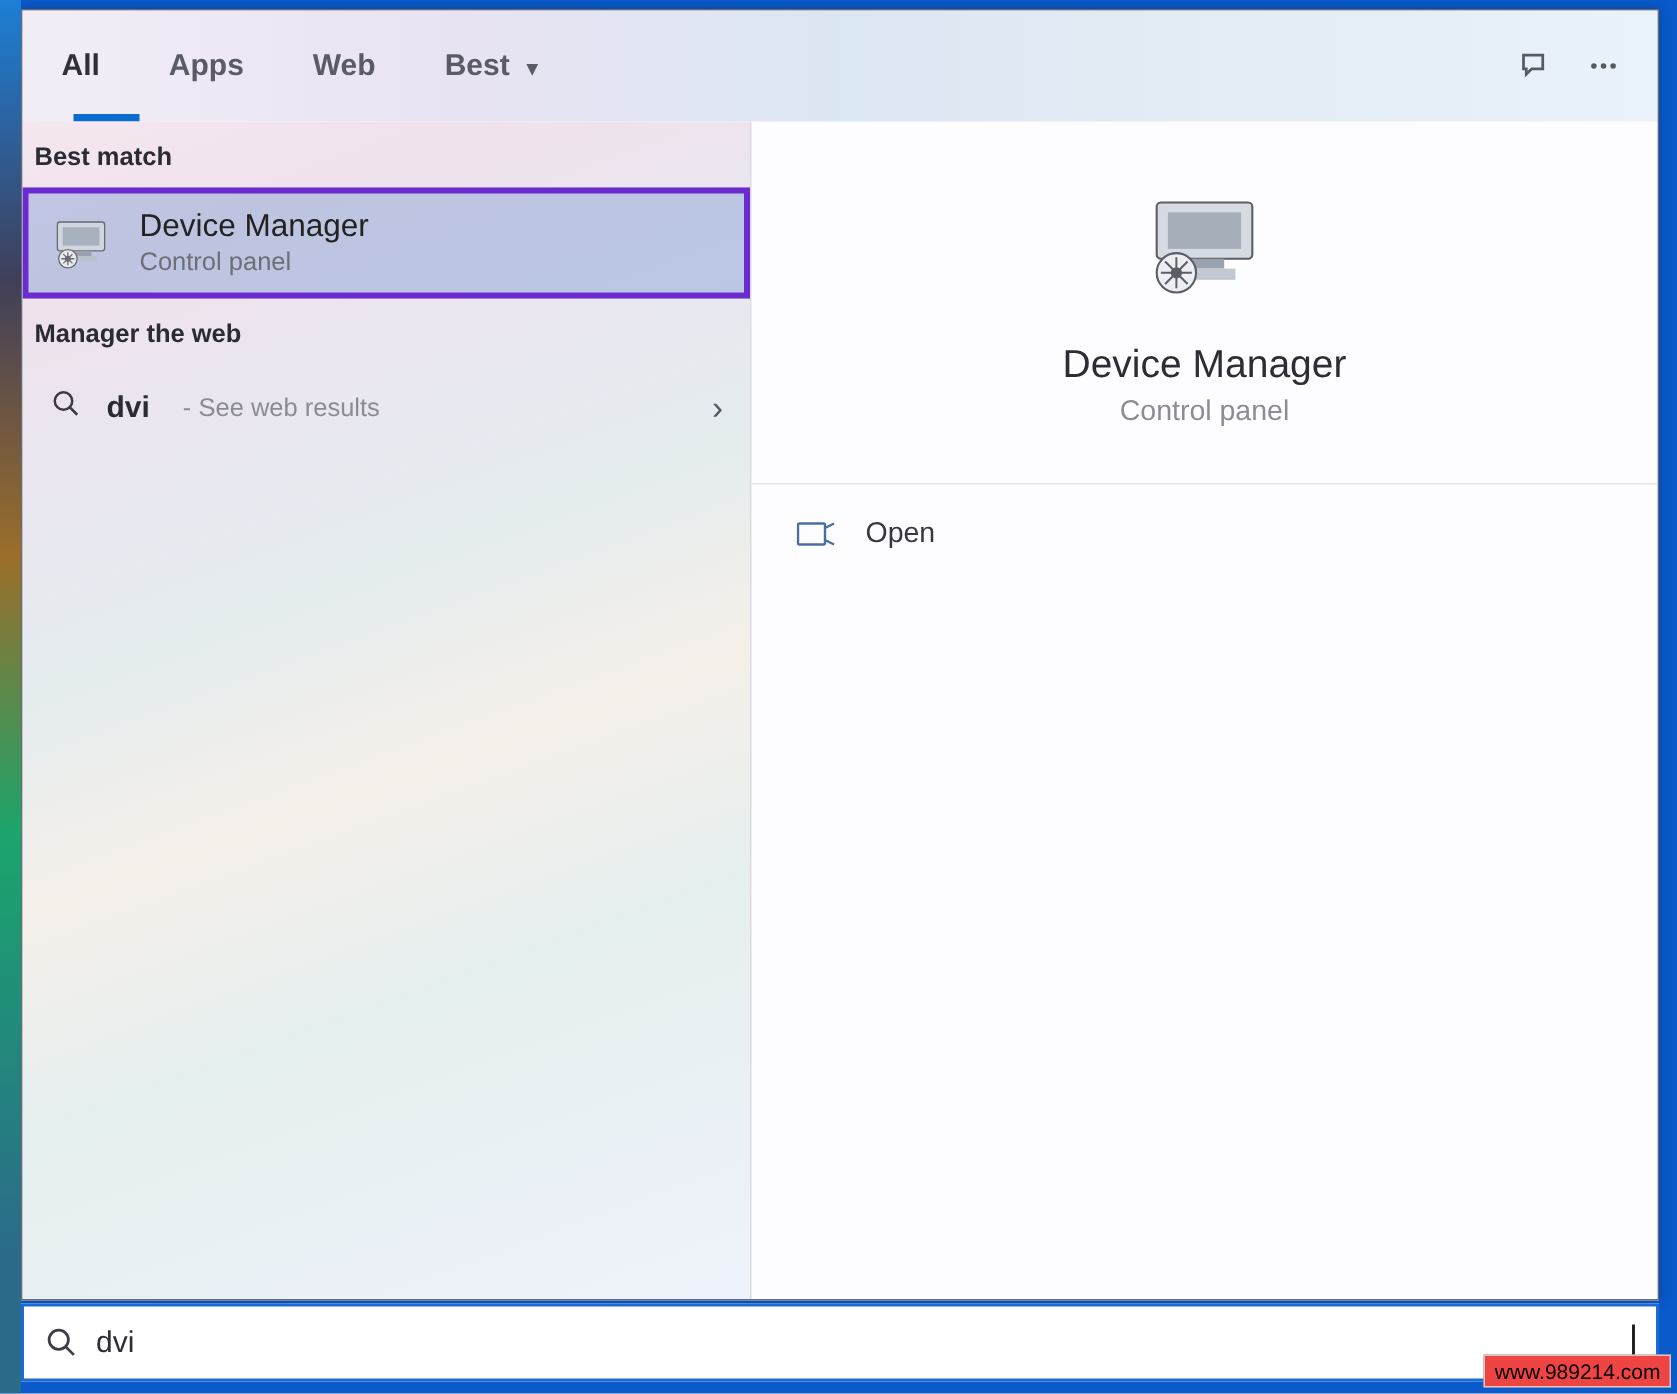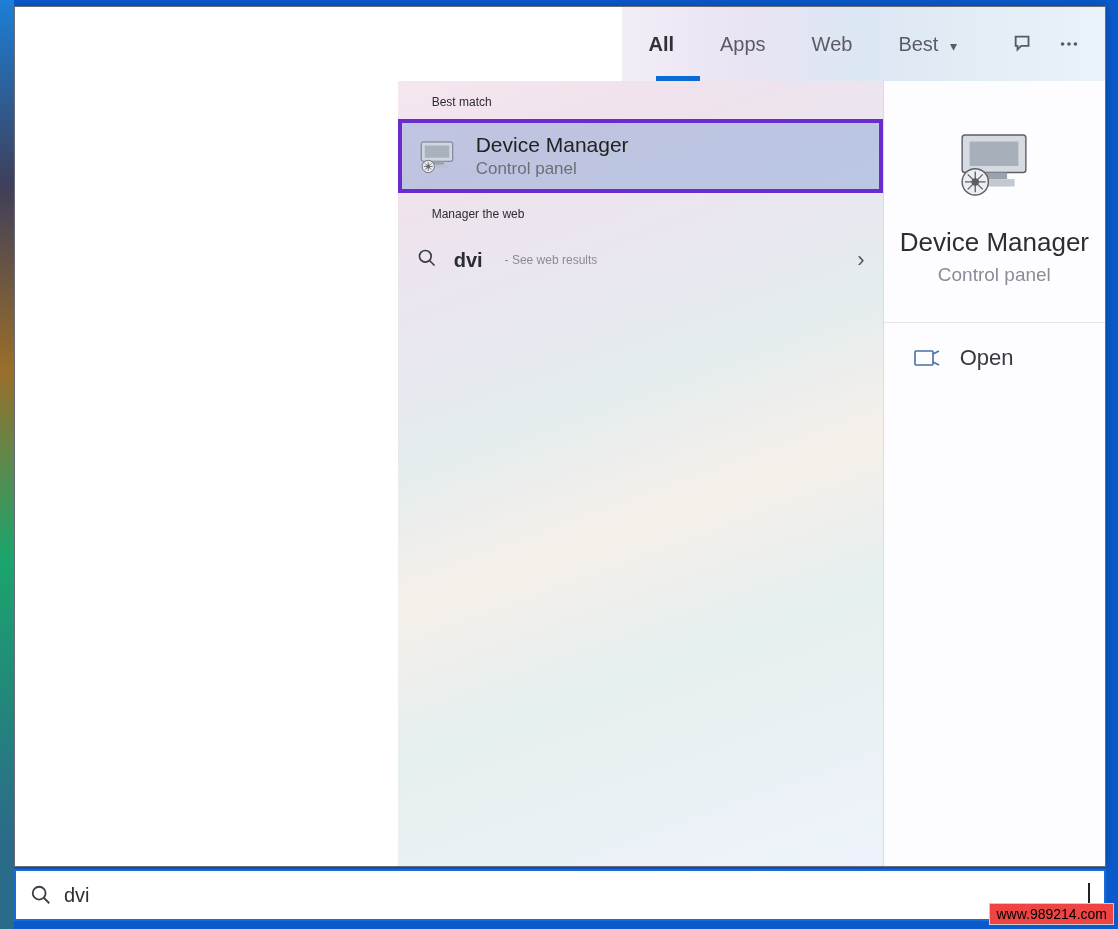--- a/index.html
+++ b/index.html
@@ -16,38 +16,38 @@
 
   .search-window {
     position: absolute;
     left: 14px; right: 12px; top: 6px; bottom: 62px;
     background: #fff;
     border: 1px solid #6b6b78;
     box-shadow: 0 0 8px rgba(0,0,0,.25);
     display: flex;
     flex-direction: column;
     overflow: hidden;
-    align-items: flex-end;
   }
 
   
   .tabbar {
     height: 74px;
     display: flex;
     align-items: center;
     padding: 0 18px;
     position: relative;
     background: linear-gradient(90deg, #f2eef6 0%, #e9e3f3 25%, #dce7f4 50%, #e3edf4 75%, #eaf2fa 100%);
   }
   .tab {
     color: #5b5b66;
     font-size: 20px;
     padding: 10px 8px;
     margin-right: 30px;
     cursor: pointer;
+    font-weight: bold;
   }
   .tab.active {
     color: #303038;
     font-weight: 600;
   }
   .tab.active::after {
     content: "";
     display: block;
     height: 5px;
     background: #0a6cd1;
@@ -72,24 +72,24 @@
   }
 
   .left-col {
     width: 485px;
     background: linear-gradient(160deg, #f4e7f0 0%, #efe2ec 12%, #eae6f0 25%, #e4ecee 40%, #f6f0ea 55%, #e6efef 70%, #eef3fb 100%);
     display: flex;
     flex-direction: column;
     position: relative;
   }
   .section-label {
-    font-size: 12px;
-    font-weight: 400;
+    font-size: 17px;
+    font-weight: 700;
     color: #2b2b33;
-    padding: 14px 18px 10px 34px;
+    padding: 14px 18px 10px 8px;
   }
 
   .best-match-item {
     margin: 0 0 0 0;
     padding: 14px 16px 14px 18px;
     display: flex;
     align-items: center;
     gap: 18px;
     background: rgba(130,160,210,.45);
     outline: 4px solid #6b2bcf;
@@ -105,21 +105,21 @@
 
   .web-item {
     display: flex;
     align-items: center;
     padding: 16px 18px;
     gap: 16px;
     cursor: pointer;
   }
   .web-item .search-glyph { width: 22px; text-align: center; color: #3a3a42; font-size: 20px; }
   .web-query { font-size: 20px; font-weight: 600; color: #2b2b33; }
-  .web-sub   { font-size: 12px; color: #8b8b96; margin-left: 6px; }
+  .web-sub   { font-size: 17px; color: #8b8b96; margin-left: 6px; }
   .web-item .chev { margin-left: auto; color: #55555e; font-size: 22px; }
 
   .right-col {
     flex: 1;
     background: #fdfdff;
     border-left: 1px solid #dcdce0;
     display: flex;
     flex-direction: column;
   }
   .preview-header {
@@ -134,21 +134,21 @@
   .preview-sub   { font-size: 19px; color: #8c8c98; margin-top: 6px; }
 
   .action-row {
     display: flex;
     align-items: center;
     padding: 22px 30px;
     gap: 20px;
     cursor: pointer;
   }
   .action-icon { width: 26px; height: 20px; color: #4a6ea6; }
-  .action-label { font-size: 22px; color: #383842; }
+  .action-label { font-size: 19px; color: #383842; }
 
   
   .searchbox {
     position: absolute;
     left: 14px; right: 12px; bottom: 8px;
     height: 52px;
     background: #ffffff;
     border: 2px solid #1a6bd4;
     display: flex;
     align-items: center;

